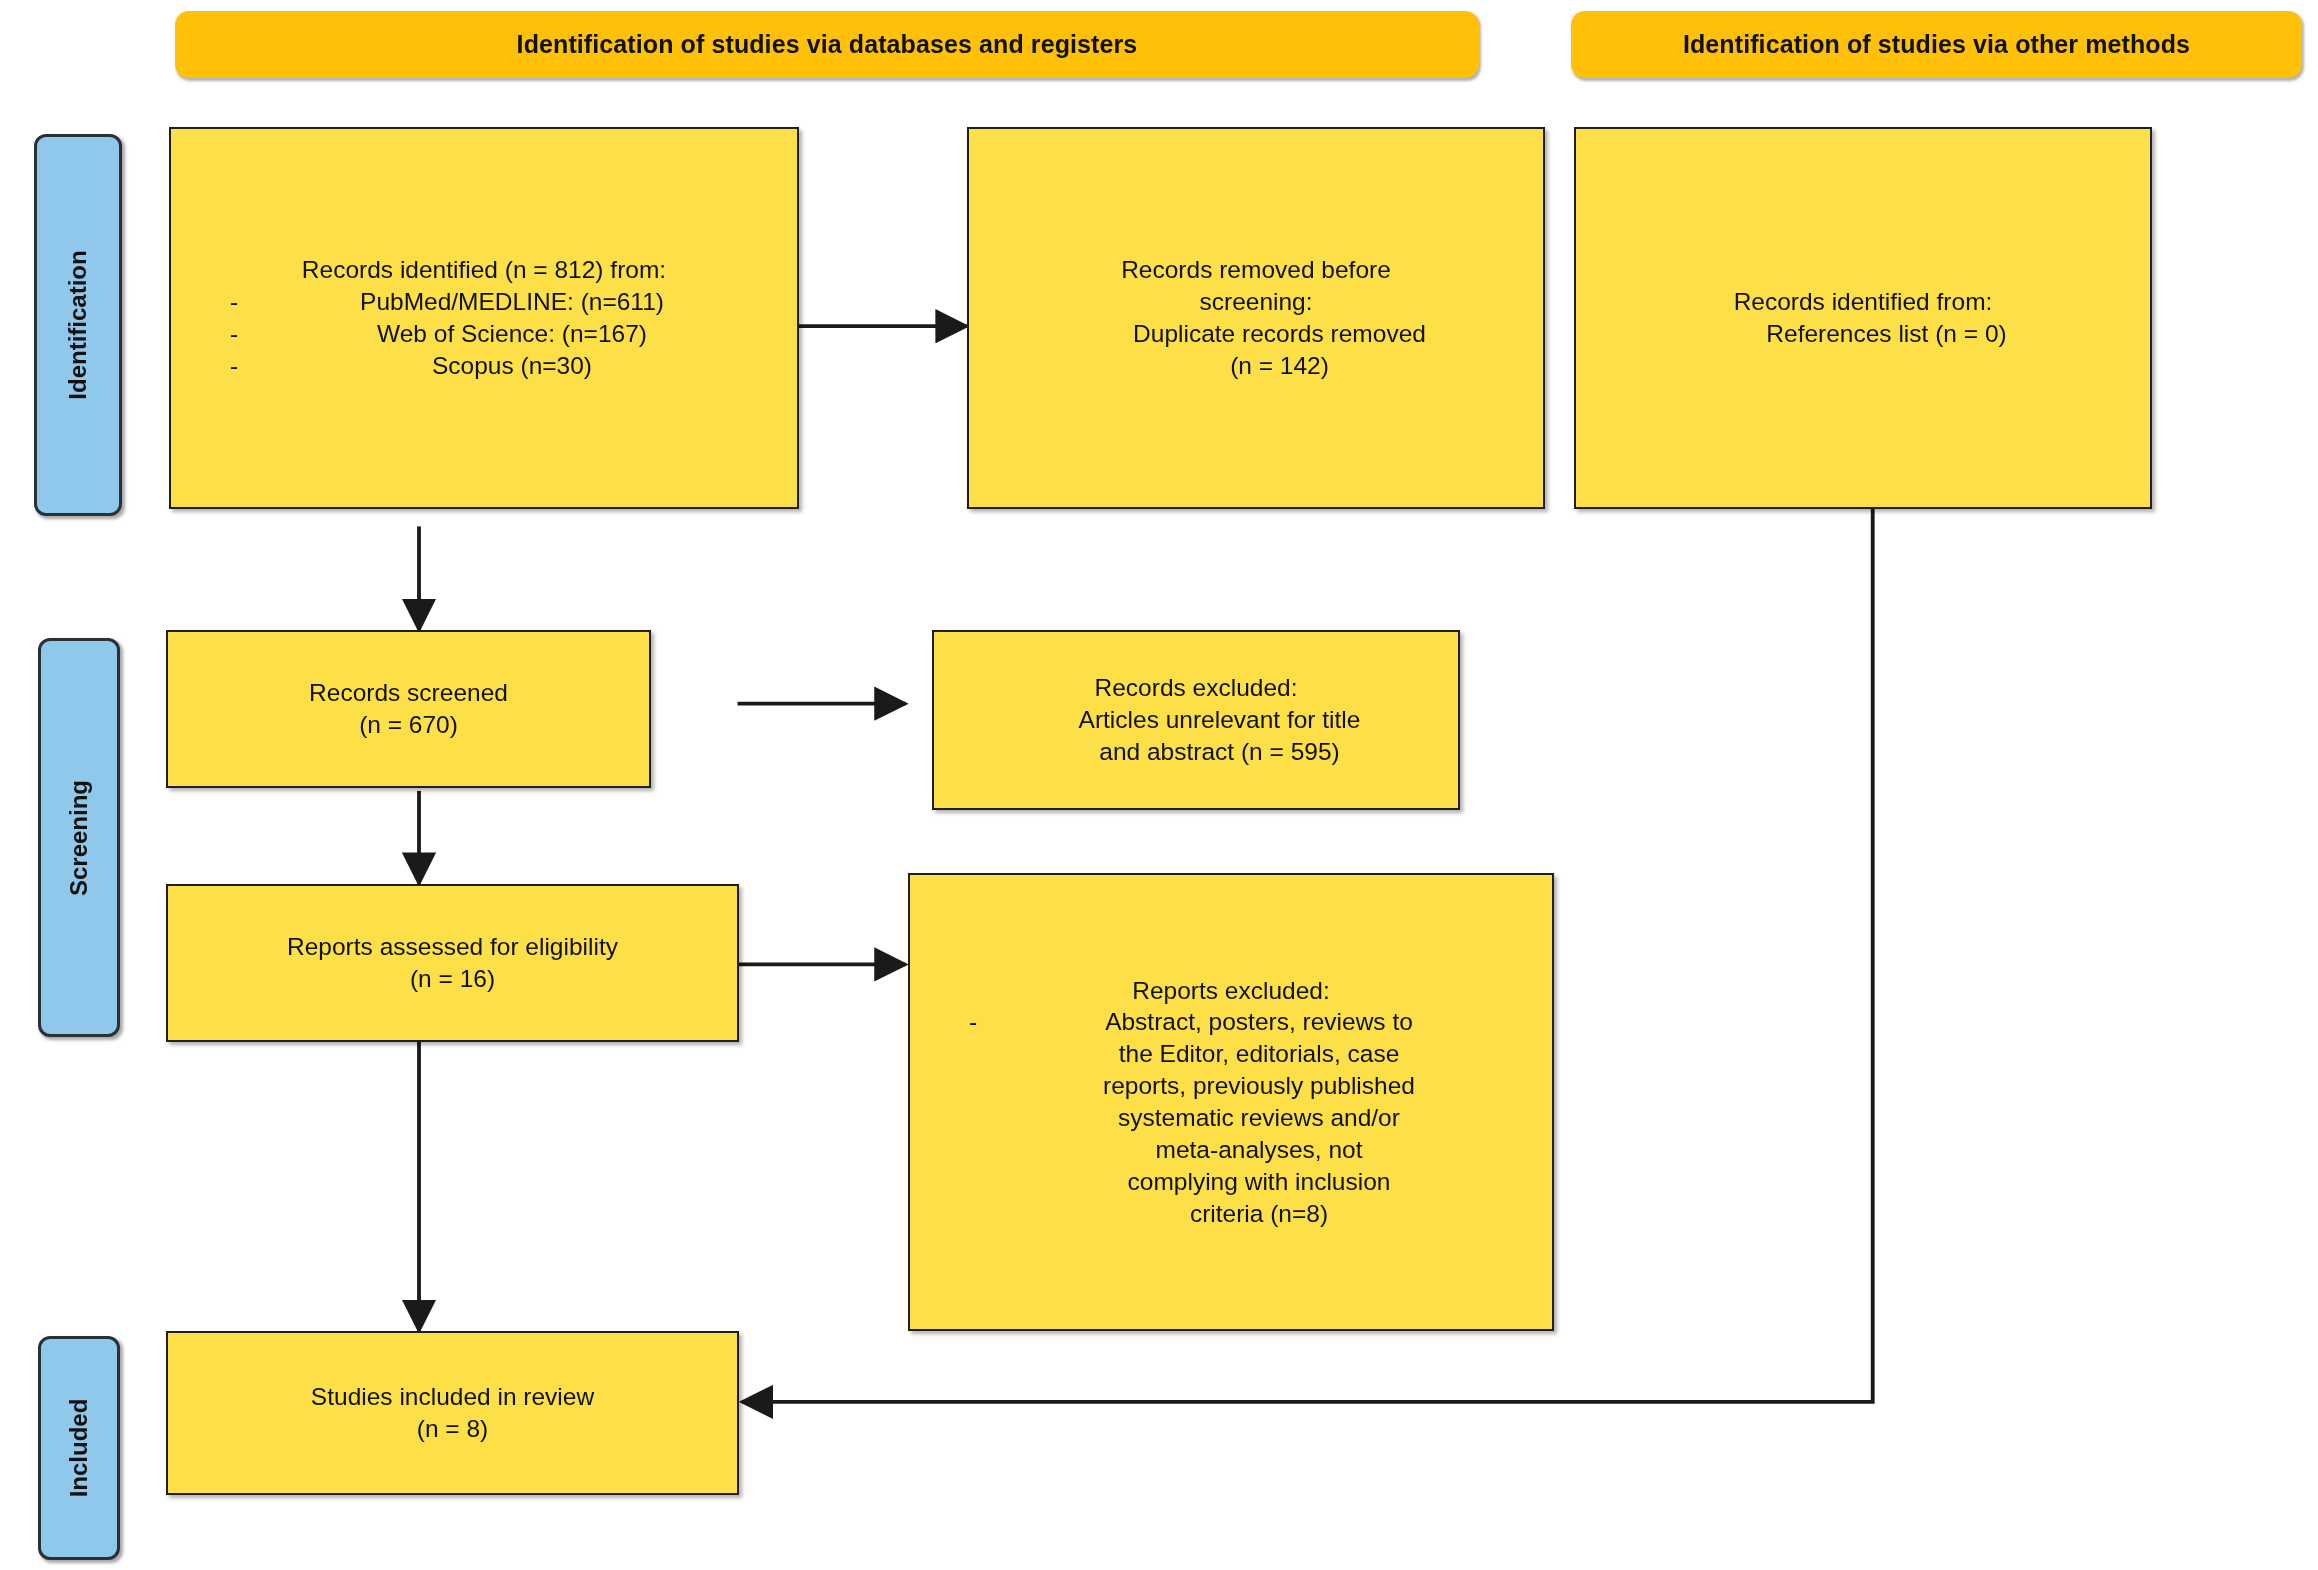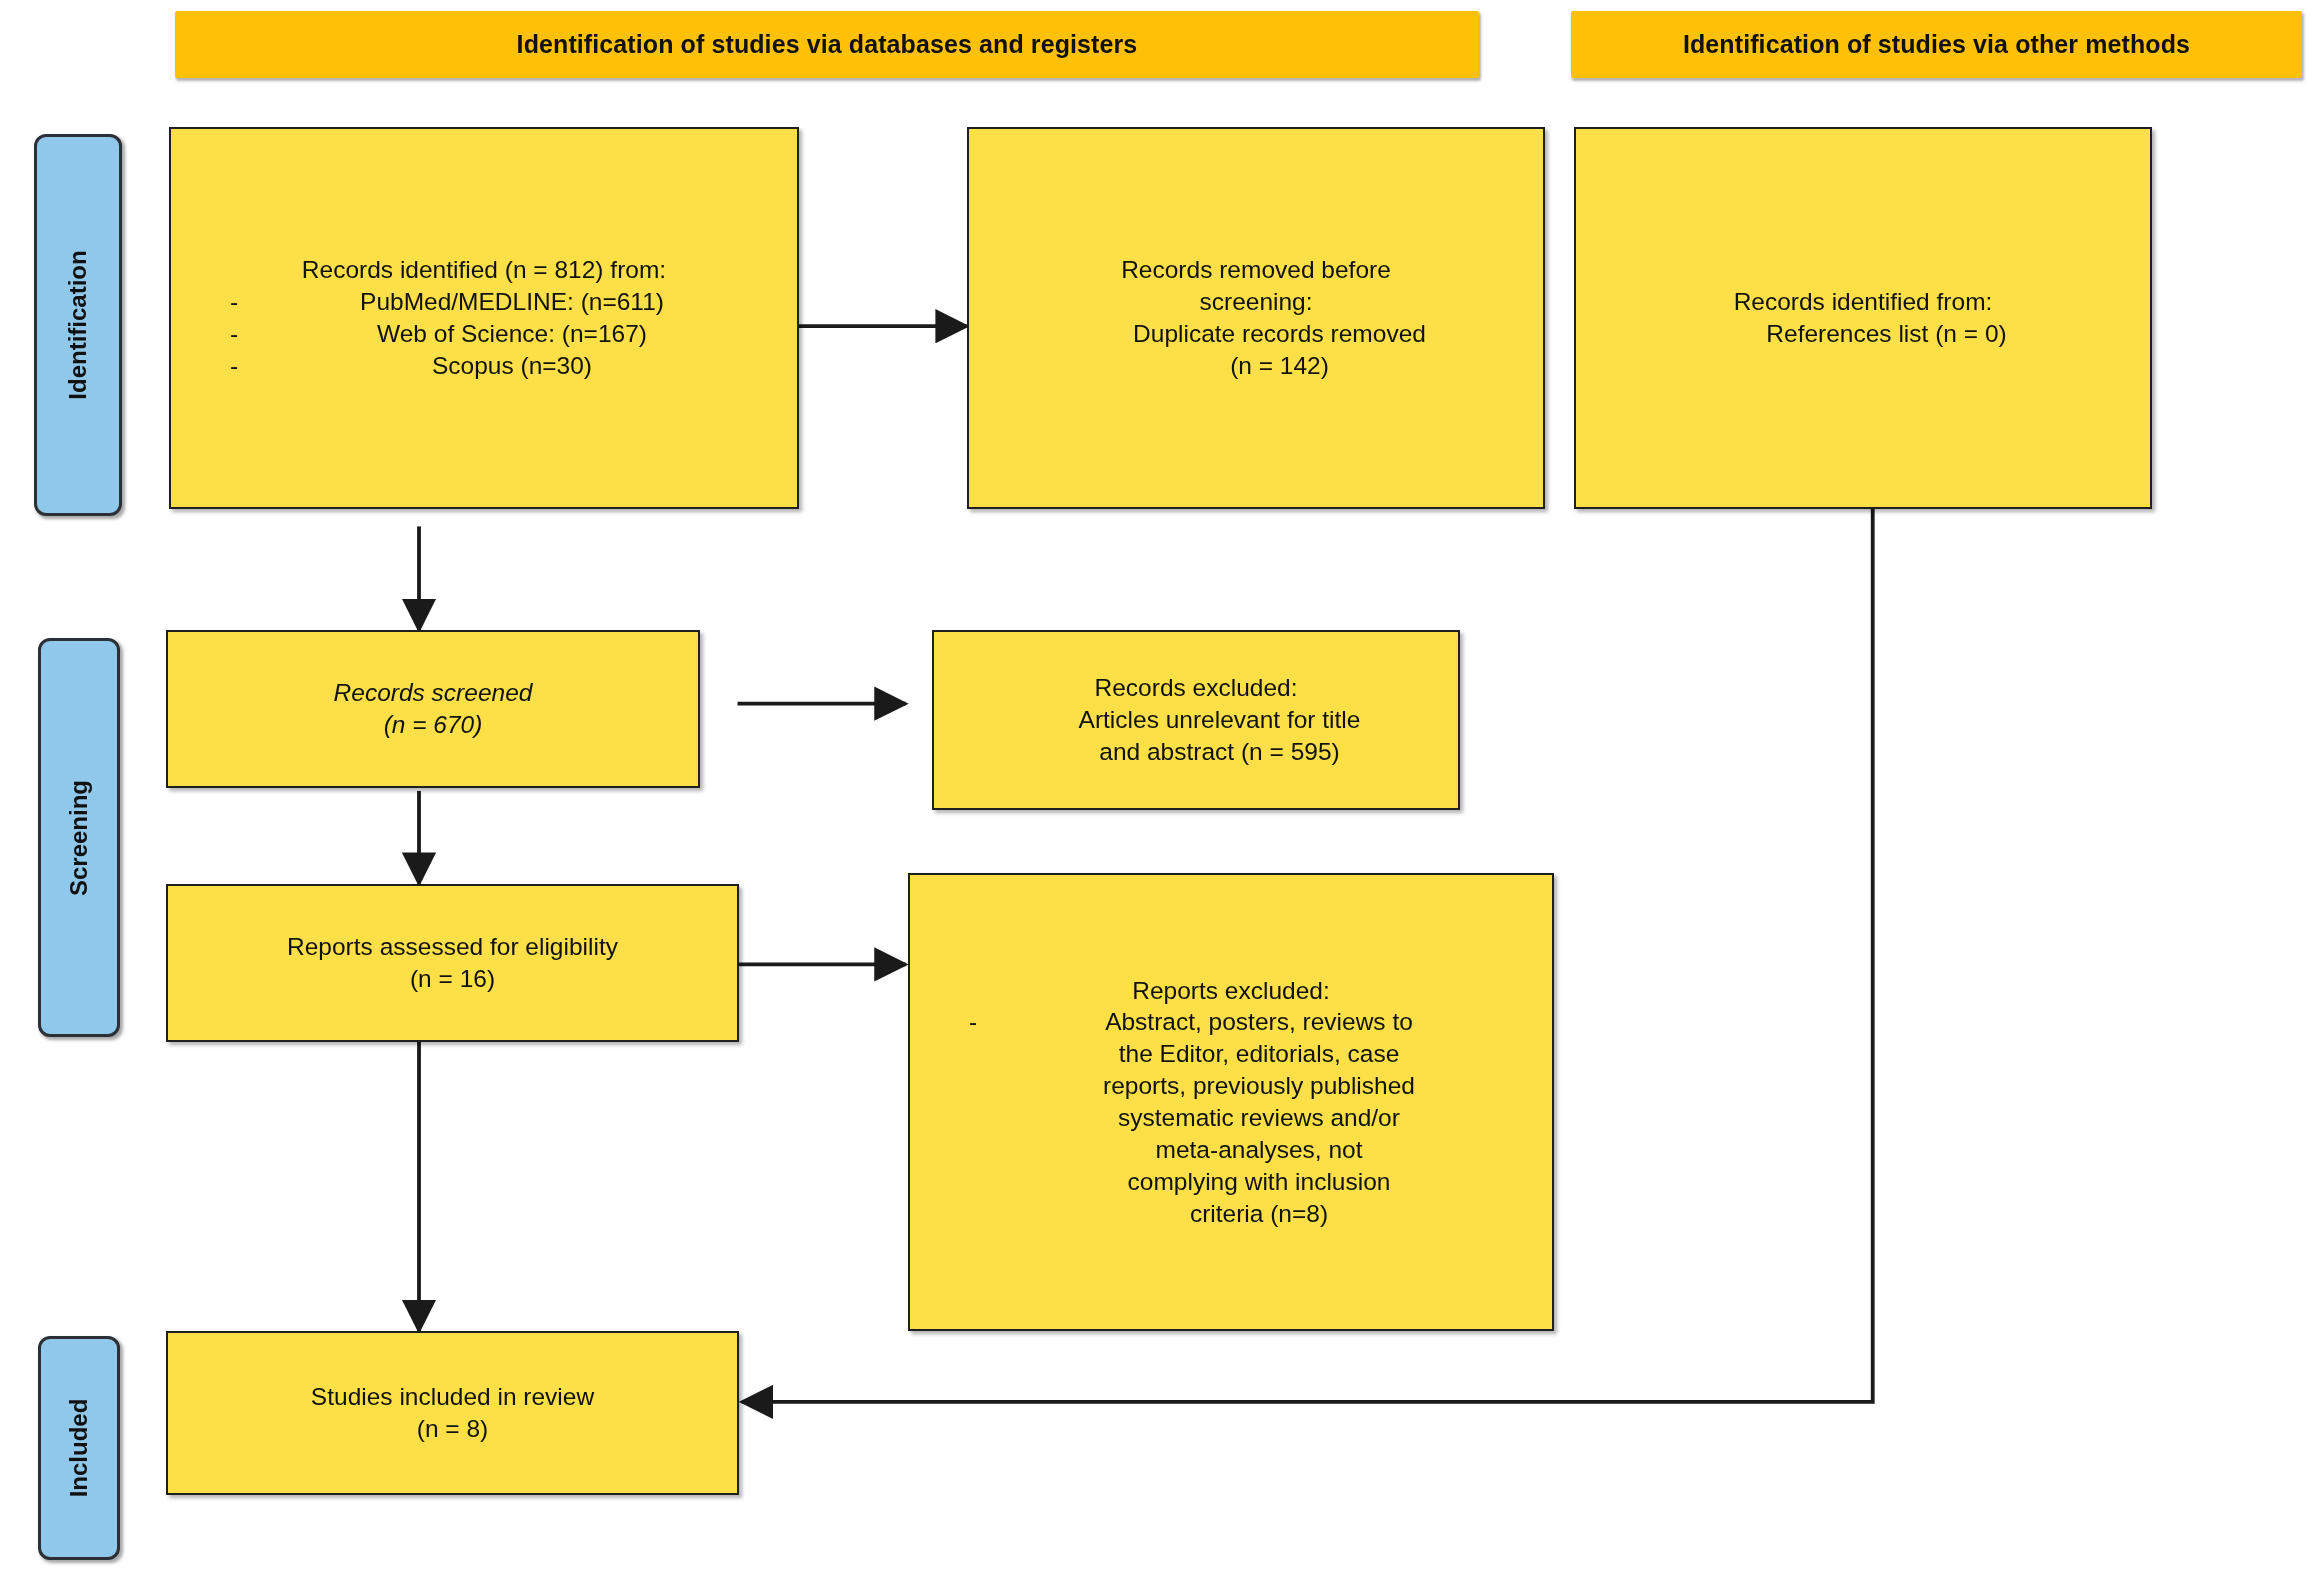--- a/index.html
+++ b/index.html
@@ -25,21 +25,21 @@
     top: 0;
     width: 2319px;
     height: 1571px;
     pointer-events: none;
     z-index: 1;
   }
   
   .banner {
     position: absolute;
     background: #FFC107;
-    border-radius: 2px;
+    border-radius: 14px;
     box-shadow: 1.6px 2.2px 2.7px rgba(0,0,0,0.30);
     display: flex;
     align-items: center;
     justify-content: center;
     z-index: 3;
   }
   .banner-label {
     font-size: 25px;
     font-weight: bold;
     color: #111111;
@@ -192,21 +192,21 @@
     </div>
   </div>
 
   <div class="node" style="left:1574px; top:127px; width:578px; height:382px;">
     <div class="node-body">
       <div class="line">Records identified from:</div>
       <div class="sub">References list (n = 0)</div>
     </div>
   </div>
 
-  <div class="node" style="left:166px; top:630px; width:534px; height:158px;font-style:italic;">
+  <div class="node" style="left:166px; top:630px; width:485px; height:158px;">
     <div class="node-body">
       <div class="line">Records screened</div>
       <div class="line">(n = 670)</div>
     </div>
   </div>
 
   <div class="node" style="left:932px; top:630px; width:528px; height:180px;">
     <div class="node-body">
       <div class="line">Records excluded:</div>
       <div class="sub">Articles unrelevant for title</div>

